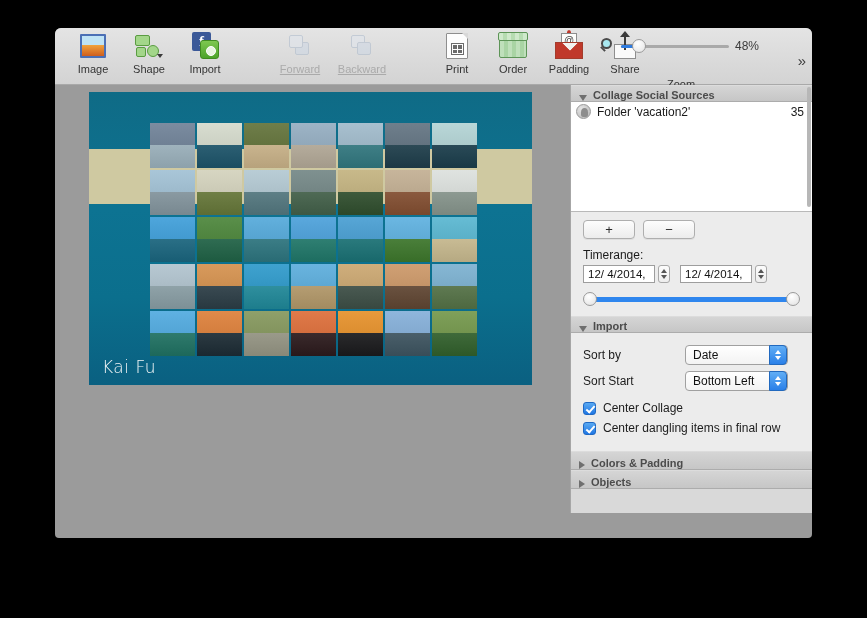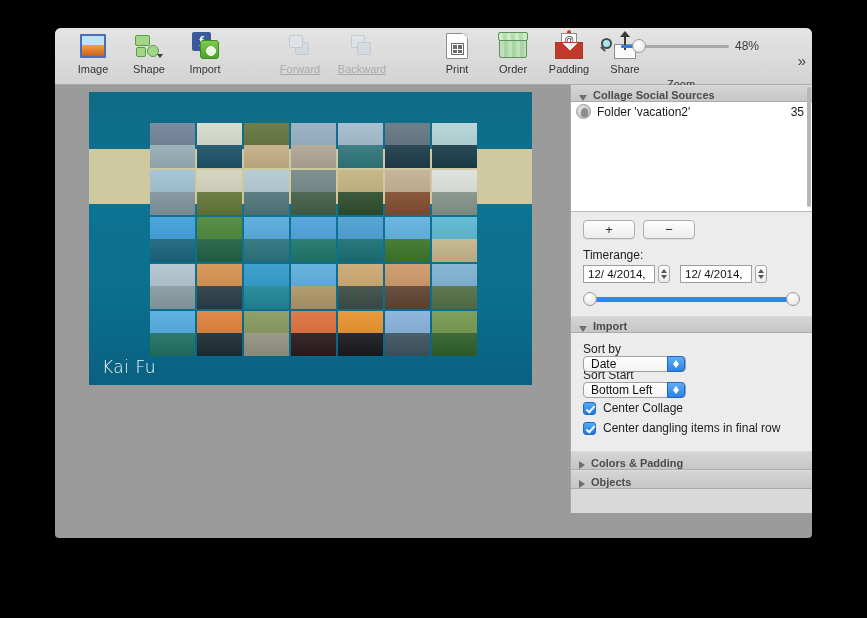--- a/index.html
+++ b/index.html
@@ -315,21 +315,21 @@
   }
   #rangeslider .rknob {
     position: absolute; top: 1px; width: 14px; height: 14px; border-radius: 50%;
     background: radial-gradient(circle at 40% 30%, #ffffff, #e0e0e0);
     border: 1px solid #9a9a9a;
   }
   #rangeslider .rknob.l { left: 0; }
   #rangeslider .rknob.r { right: 0; }
 
   #sorting-body { padding: 9px 0 6px 0; background: #ececec; }
-  .srow { display: flex; height: 26px; padding-left: 12px; flex-direction: column; }
+  .srow { display: flex; align-items: center; height: 26px; padding-left: 12px; }
   .slabel { width: 102px; font-size: 12px; color: #1c1c1c; }
   .popup {
     position: relative; width: 103px; height: 20px;
     background: linear-gradient(to bottom,#ffffff,#f3f3f3);
     border: 1px solid #a0a0a0; border-radius: 4px;
     font-size: 12px; color: #111; display: flex; align-items: center;
     padding-left: 7px;
   }
   .popup .arrows {
     position: absolute; right: 0; top: -1px; bottom: -1px; width: 18px;

